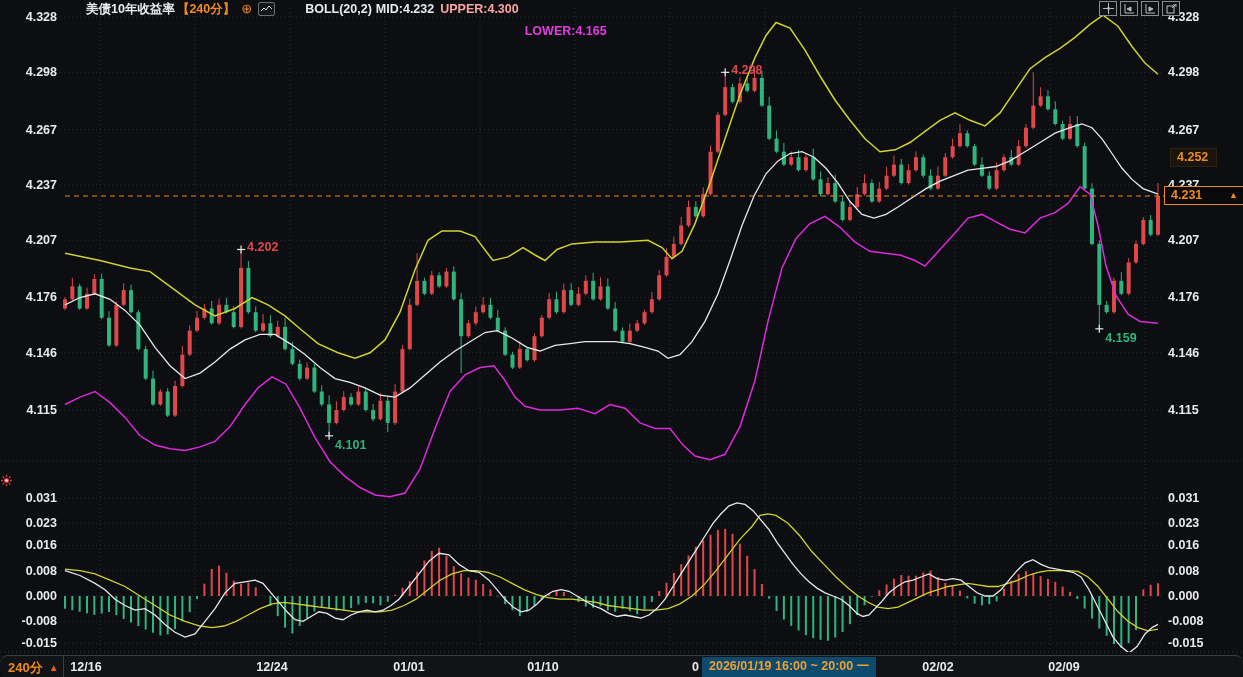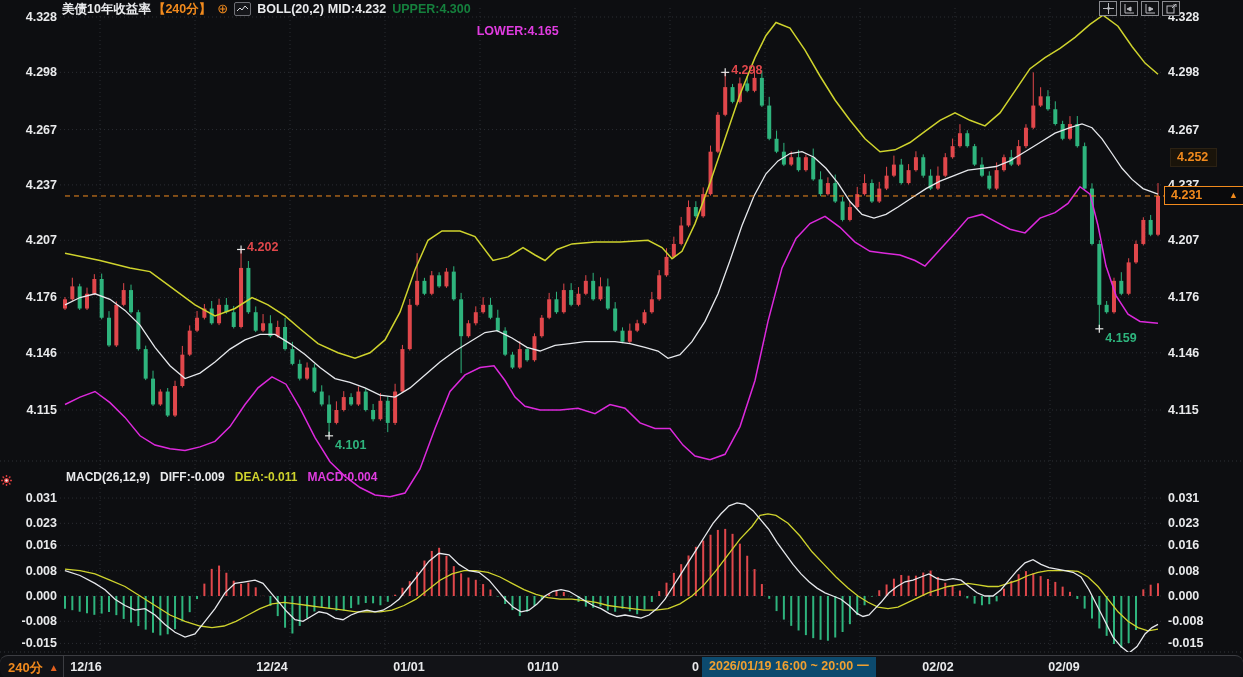--- a/index.html
+++ b/index.html
@@ -2,23 +2,23 @@
 <html><head>
 <meta charset="utf-8">
 <style>
   html,body{margin:0;padding:0;background:#000;}
   #app{position:relative;width:1243px;height:677px;background:#0d0e11;overflow:hidden;
        font-family:"Liberation Sans",sans-serif;-webkit-font-smoothing:antialiased;}
   #chart-svg{position:absolute;left:0;top:0;}
   
   .hdr{position:absolute;left:62px;top:1px;height:16px;display:flex;align-items:center;gap:6px;
        font-size:12.5px;font-weight:700;white-space:nowrap;z-index:5;}
-  .hdr .t-white{color:#e9eaec;}
+  .hdr .t-white{color:#e9eaec;margin-left:24px;}
   .hdr .t-orange{color:#f18a1d;}
-  .hdr .t-yellow{color:#15803d;}
+  .hdr .t-yellow{color:#fca5a5;}
   .hdr .t-magenta{color:#e03ce0;margin-top:44px;}
   .plus-circ{color:#f18a1d;font-size:13px;font-weight:400;line-height:12px;}
   .mini-chart{display:inline-flex;width:15px;height:12px;border:1px solid #6d6e74;border-radius:2px;
        align-items:center;justify-content:center;background:#15161a;}
   
   .toolbar{position:absolute;right:63px;top:1px;display:flex;gap:3px;z-index:5;}
   .tool-btn{width:16px;height:13px;border:1px solid #8a8b90;background:#101114;display:flex;
        align-items:center;justify-content:center;cursor:pointer;}
   
   .badge{position:absolute;z-index:6;font-size:12.5px;font-weight:700;color:#f18a1d;
@@ -650,26 +650,20 @@
           <line x1="9" y1="5.5" x2="11" y2="5.5"></line>
         <line x1="1.6" y1="1.6" x2="3" y2="3"></line>
           <line x1="8" y1="8" x2="9.4" y2="9.4"></line>
         <line x1="9.4" y1="1.6" x2="8" y2="3"></line>
           <line x1="3" y1="8" x2="1.6" y2="9.4"></line>
       </g>
       <circle cx="5.5" cy="5.5" r="2.6" fill="#d43a3a"></circle>
         <circle cx="5.5" cy="5.5" r="1.2" fill="#f2f2f2"></circle>
     </svg>
   </span>
-  <div class="macd-hdr">
-    <span style="color:#e9eaec">MACD(26,12,9)</span>
-    <span style="color:#e9eaec">DIFF:-0.009</span>
-    <span style="color:#cfd32d">DEA:-0.011</span>
-    <span style="color:#e03ce0">MACD:0.004</span>
-  </div>
 
 
   <div class="bottombar">
     <div class="interval-cell">
       <span class="iv">240分</span>
       <span class="tri">▲</span>
     </div>
     <div class="bb-divider"></div>
     <div id="date-ticks">
         <span class="date-tick" style="left: 86px;">12/16</span>

